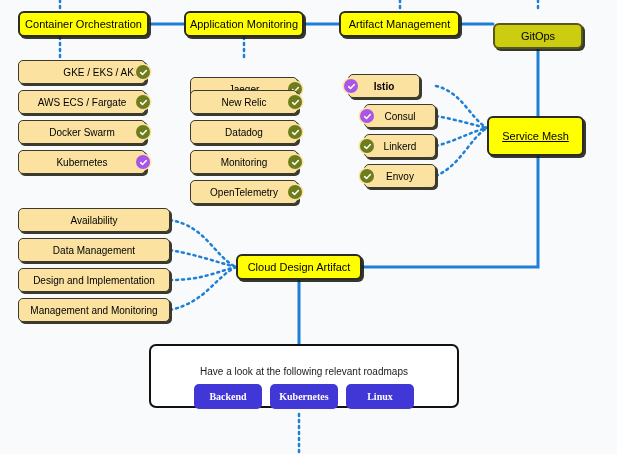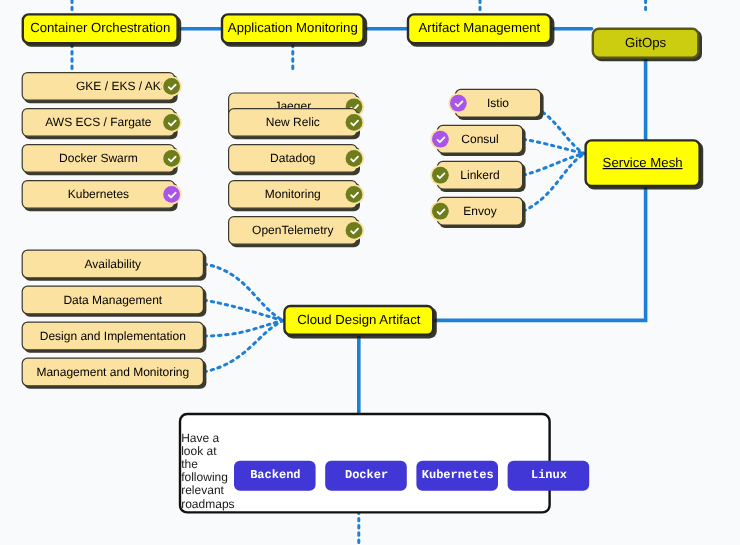--- a/index.html
+++ b/index.html
@@ -54,47 +54,47 @@
   .badge.olive{background:#6E7D1B;}
   .badge.purple{background:#A855E8;}
   .badge svg{display:block;}
   .badge-right{right:-5px;top:50%;transform:translateY(-50%);}
   .badge-left{left:-5px;top:50%;transform:translateY(-50%);}
 
   
   #roadmap-panel{
     position:absolute;
     left:149px;top:344px;
-    width:310px;height:84px;
+    width:310px;height:64px;
     background:#FFFFFF;
     border:2px solid #111111;
     border-radius:7px;
     z-index:4;
     box-sizing:border-box;
-    display:flex;flex-direction:row;
+    display:flex;flex-direction:column;
     align-items:center;
     padding-top:20px;
   }
   #roadmap-title{
     font-size:10px;color:#1A1A1A;
     margin-bottom:7px;
   }
   #roadmap-buttons{
     display:flex;gap:8px;
   }
   .rm-btn{
     background:#4136D6;
     color:#FFFFFF;
     font-size:10px;font-weight:bold;
     border:none;border-radius:5px;
     padding:7px 0;
     width:68px;
     text-align:center;
     cursor:pointer;
-    font-family:Liberation Mono, monospace;
+    font-family:Liberation Serif, serif;
   }
 </style>
 </head>
 <body>
 
 <div id="canvas">
 
   <svg id="edges" viewBox="0 0 617 454" xmlns="http://www.w3.org/2000/svg">
     <g stroke="#1E7FD6" fill="none" stroke-linecap="round">
 
@@ -211,21 +211,21 @@
         </span>
       </div>
       <div class="node sub" style="left: 190px; top: 180px; width: 108px; height: 24px;">
         <span>OpenTelemetry</span>
         <span class="badge olive badge-right">
           <svg width="9" height="9" viewBox="0 0 12 12" aria-hidden="true">
             <path d="M2.2 6.2 L4.7 8.7 L9.8 3.4" stroke="#ffffff" stroke-width="2" fill="none" stroke-linecap="round" stroke-linejoin="round"></path>
           </svg>
         </span>
       </div>
-      <div class="node sub" style="left: 379px; top: 74px; width: 72px; height: 24px;">
+      <div class="node sub" style="left: 348px; top: 74px; width: 72px; height: 24px; font-weight: bold;">
         <span>Istio</span>
         <span class="badge purple badge-left">
           <svg width="9" height="9" viewBox="0 0 12 12" aria-hidden="true">
             <path d="M2.2 6.2 L4.7 8.7 L9.8 3.4" stroke="#ffffff" stroke-width="2" fill="none" stroke-linecap="round" stroke-linejoin="round"></path>
           </svg>
         </span>
       </div>
       <div class="node sub" style="left: 364px; top: 104px; width: 72px; height: 24px;">
         <span>Consul</span>
         <span class="badge purple badge-left">
@@ -261,19 +261,18 @@
       </div>
       <div class="node sub" style="left: 18px; top: 298px; width: 152px; height: 24px;">
         <span>Management and Monitoring</span>
       </div>
     </div>
 
   <div id="roadmap-panel">
     <div id="roadmap-title">Have a look at the following relevant roadmaps</div>
     <div id="roadmap-buttons">
         <button class="rm-btn">Backend</button>
-        <button class="rm-btn">Docker</button>
         <button class="rm-btn">Kubernetes</button>
         <button class="rm-btn">Linux</button>
       </div>
   </div>
 
 </div>
 
 </body></html>

